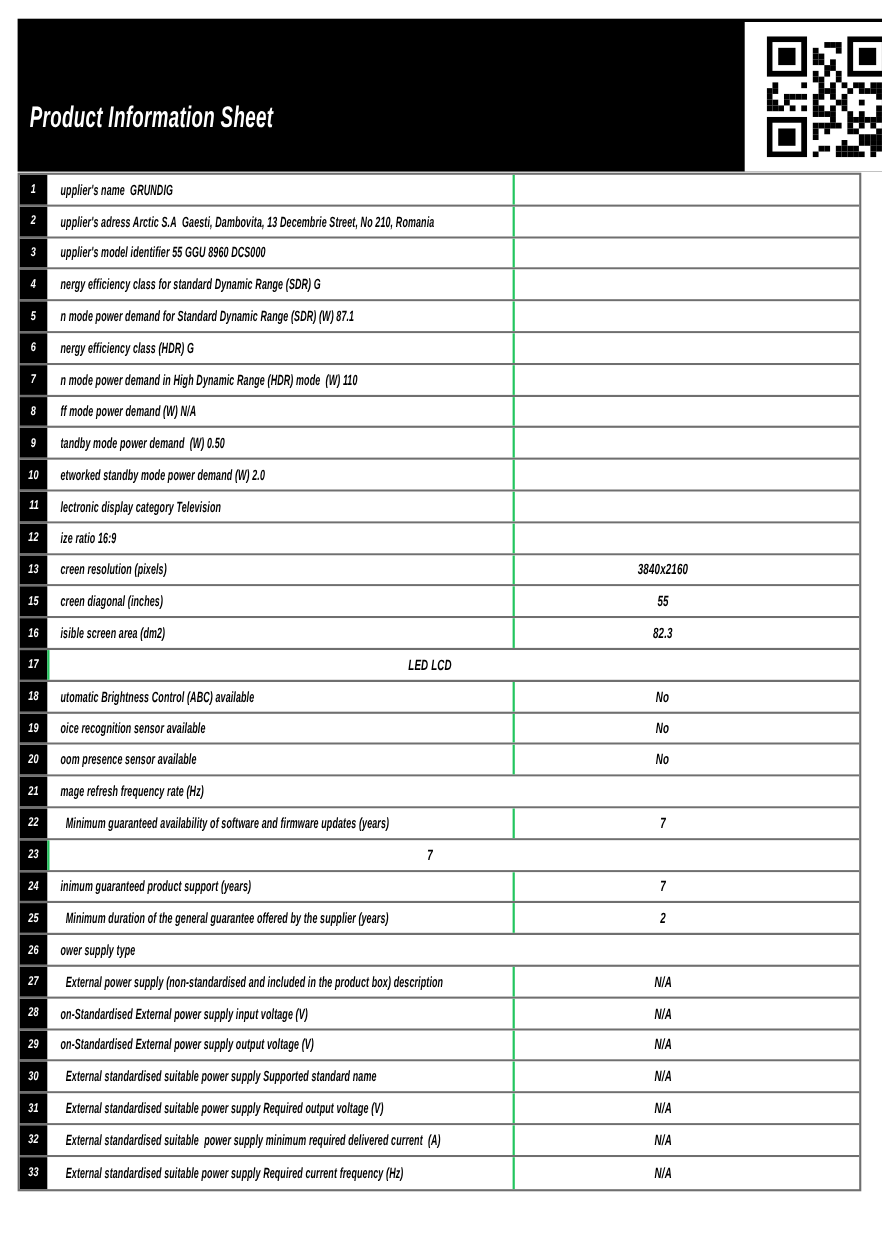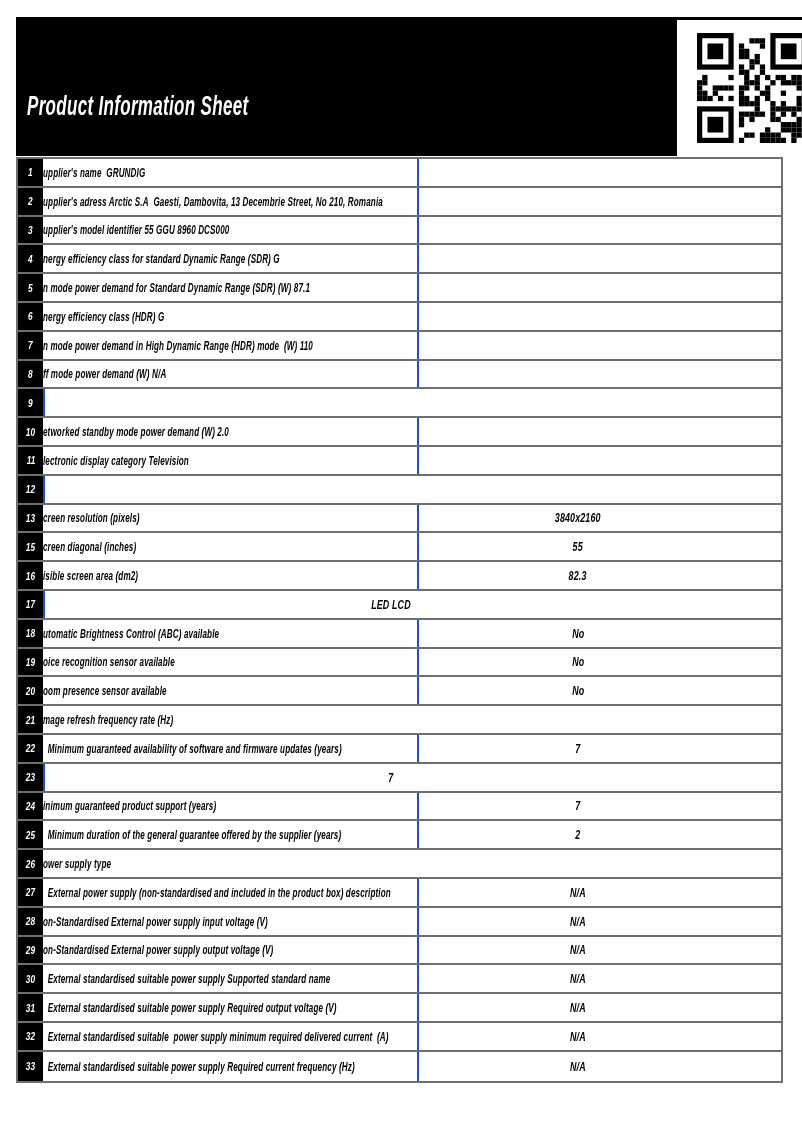--- a/index.html
+++ b/index.html
@@ -28,29 +28,29 @@
     display:flex;height:28.8px;box-sizing:border-box;border-bottom:2px solid #6f6f6f;
     background:#fff;
   }
   .prow:last-child{border-bottom:none;}
   .num{
     flex:none;width:25px;background:#000;color:#fff;
     display:flex;align-items:center;justify-content:center;overflow:hidden;
   }
   .num span{font-size:11.5px;transform:scaleX(0.72);white-space:nowrap;}
   .lbl{
-    flex:none;width:374px;display:flex;align-items:center;
-    padding-left:0;box-sizing:border-box;overflow:hidden;
+    flex:none;width:423px;display:flex;align-items:center;
+    padding-left:12px;box-sizing:border-box;overflow:hidden;
   }
   .lbl span{
     font-size:13.5px;white-space:nowrap;letter-spacing:0.2px;
     transform:scaleX(0.60);transform-origin:0 50%;
   }
   .val{
-    flex:1;border-left:2px solid #1d4ed8;display:flex;align-items:center;
+    flex:1;border-left:2px solid #22c55e;display:flex;align-items:center;
     justify-content:center;padding-right:44px;box-sizing:border-box;overflow:hidden;
   }
   .val span{
     font-size:13.5px;white-space:nowrap;letter-spacing:0.2px;
     transform:scaleX(0.66);transform-origin:50% 50%;
   }
 </style>
 </head>
 <body>
 
@@ -280,20 +280,23 @@
         <span>ff mode power demand (W) N/A</span>
       </div>
       <div class="val">
         <span></span>
       </div>
     </div>
     <div class="prow">
       <div class="num">
         <span>9</span>
       </div>
+      <div class="lbl">
+        <span>tandby mode power demand&nbsp; (W) 0.50</span>
+      </div>
       <div class="val">
         <span></span>
       </div>
     </div>
     <div class="prow">
       <div class="num">
         <span>10</span>
       </div>
       <div class="lbl">
         <span>etworked standby mode power demand (W) 2.0</span>
@@ -309,20 +312,23 @@
       <div class="lbl">
         <span>lectronic display category Television</span>
       </div>
       <div class="val">
         <span></span>
       </div>
     </div>
     <div class="prow">
       <div class="num">
         <span>12</span>
+      </div>
+      <div class="lbl">
+        <span>ize ratio 16:9</span>
       </div>
       <div class="val">
         <span></span>
       </div>
     </div>
     <div class="prow">
       <div class="num">
         <span>13</span>
       </div>
       <div class="lbl">

